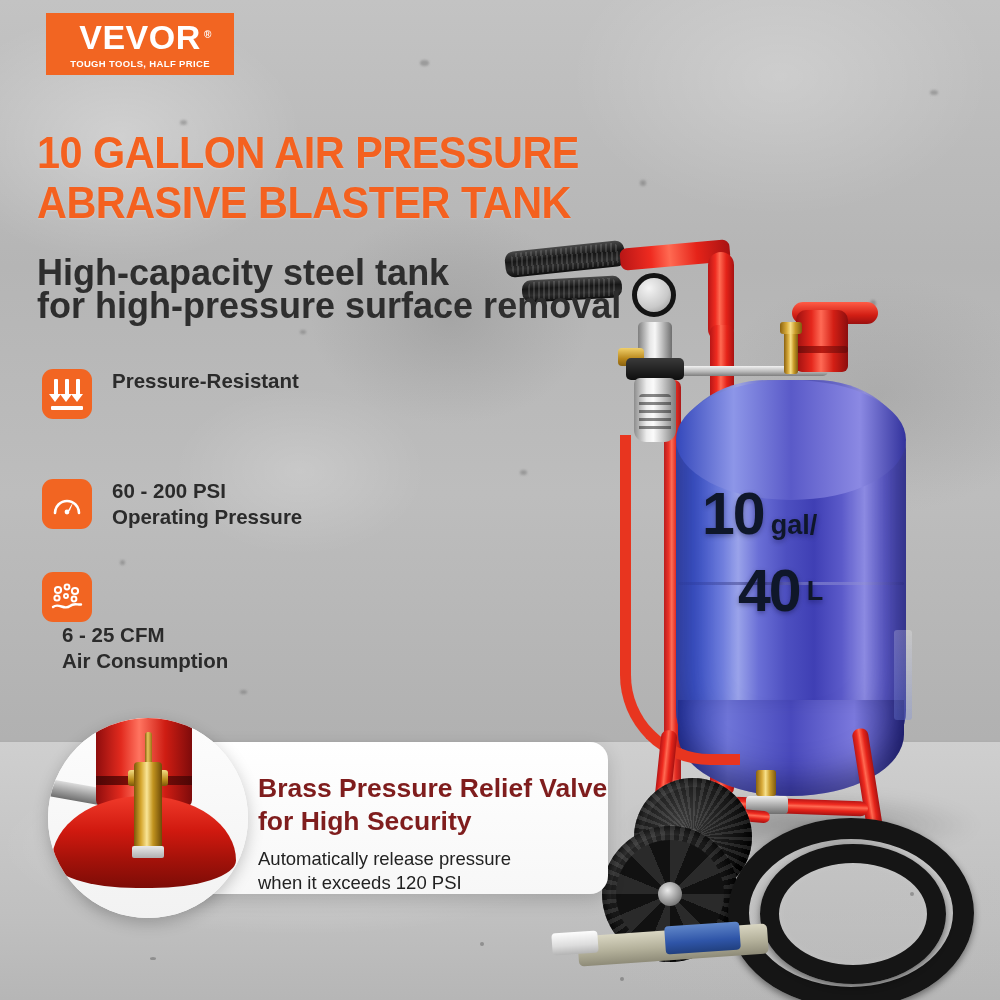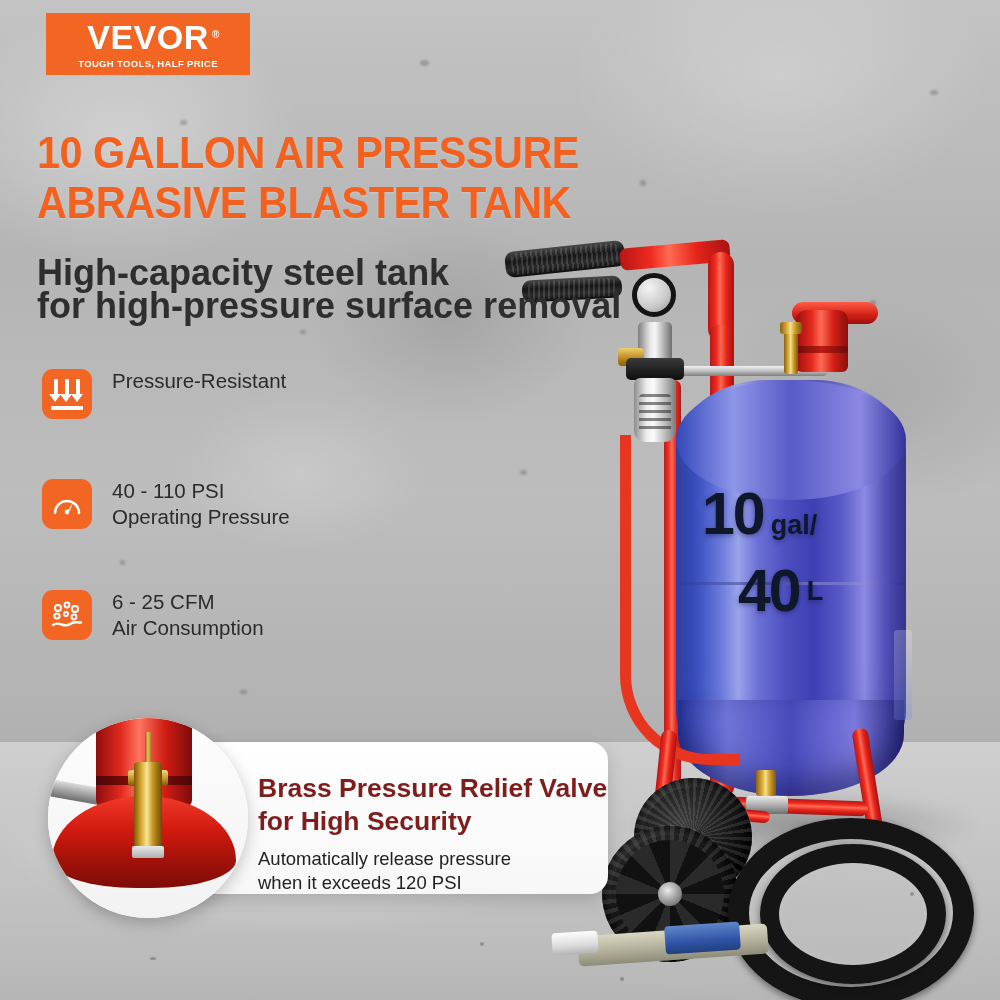--- a/index.html
+++ b/index.html
@@ -35,21 +35,21 @@
   }
   .floor-speck { position:absolute; border-radius:50%; background:rgba(60,60,60,.35); }
   .floor-line {
     position:absolute; left:0; top:742px; width:1000px; height:3px;
     background:linear-gradient(180deg, rgba(150,150,150,.55), rgba(255,255,255,.1));
     filter:blur(1.2px);
   }
 
   
   #logo {
-    position:absolute; left:46px; top:13px; width:204px; height:62px;
+    position:absolute; left:46px; top:13px; width:188px; height:62px;
     background:#F26522; z-index:5;
     display:flex; flex-direction:column; align-items:center; justify-content:center;
   }
   #logo .wordmark {
     color:#fff; font-weight:bold; font-size:34px; letter-spacing:.5px;
     line-height:34px; position:relative; font-family:"Liberation Sans", sans-serif;
   }
   #logo .reg {
     position:absolute; right:-11px; top:-2px; font-size:10px; font-weight:bold;
   }
@@ -69,21 +69,21 @@
     position:absolute; left:37px; top:256px; z-index:5;
     color:#2e2e2e; font-weight:bold; font-size:36px; line-height:33px;
   }
 
   
   .feature { position:absolute; left:42px; z-index:5; display:flex; align-items:flex-start; }
   .feat-icon {
     width:50px; height:50px; border-radius:11px; background:#F26522;
     flex:0 0 50px; position:relative; margin-top:1px;
   }
-  .feat-text { margin-left:20px; color:#2b2b2b; font-size:20.5px; line-height:26px; font-weight:normal; }
+  .feat-text { margin-left:20px; color:#2b2b2b; font-size:20.5px; line-height:26px; font-weight:bold; }
   .feat-text .l1 { display:block; }
   .feat-text .l2 { display:block; }
 
   
   .ic-press .sh { position:absolute; background:#fff; }
   .ic-press .stem { width:3.5px; height:17px; top:10px; border-radius:1px; }
   .ic-press .head {
     width:0; height:0; border-left:6px solid transparent; border-right:6px solid transparent;
     border-top:8px solid #fff; top:25px; background:transparent;
   }
@@ -369,26 +369,26 @@
 
 <div class="feature" style="top:478px;">
   <div class="feat-icon ic-gauge">
     <svg width="32" height="32" viewBox="0 0 32 32">
       <path d="M4 25 A12 12 0 1 1 28 25" fill="none" stroke="#ffffff" stroke-width="2.6" stroke-linecap="round"></path>
       <path d="M16 24 L22.5 13.5 L19 22.5 Z" fill="#ffffff"></path>
       <circle cx="16" cy="24" r="2.4" fill="#ffffff"></circle>
     </svg>
   </div>
   <div class="feat-text">
-    <span class="l1">40 - 110 PSI</span>
+    <span class="l1">60 - 200 PSI</span>
     <span class="l2">Operating Pressure</span>
   </div>
 </div>
 
-<div class="feature" style="top:589px;">
+<div class="feature" style="top:571px;flex-direction:column;">
   <div class="feat-icon ic-air">
     <svg width="34" height="32" viewBox="0 0 34 32">
       <circle cx="8" cy="9" r="3.1" fill="none" stroke="#fff" stroke-width="2"></circle>
       <circle cx="17" cy="6" r="2.4" fill="none" stroke="#fff" stroke-width="2"></circle>
       <circle cx="25" cy="10" r="3.1" fill="none" stroke="#fff" stroke-width="2"></circle>
       <circle cx="7" cy="17" r="2.6" fill="none" stroke="#fff" stroke-width="2"></circle>
       <circle cx="16" cy="15" r="2.0" fill="none" stroke="#fff" stroke-width="1.9"></circle>
       <circle cx="24" cy="18" r="2.4" fill="none" stroke="#fff" stroke-width="2"></circle>
       <path d="M3 26 C9 21, 14 30, 20 25 C24 21.5, 27.5 24, 31 23.5" fill="none" stroke="#fff" stroke-width="2.4" stroke-linecap="round"></path>
     </svg>

